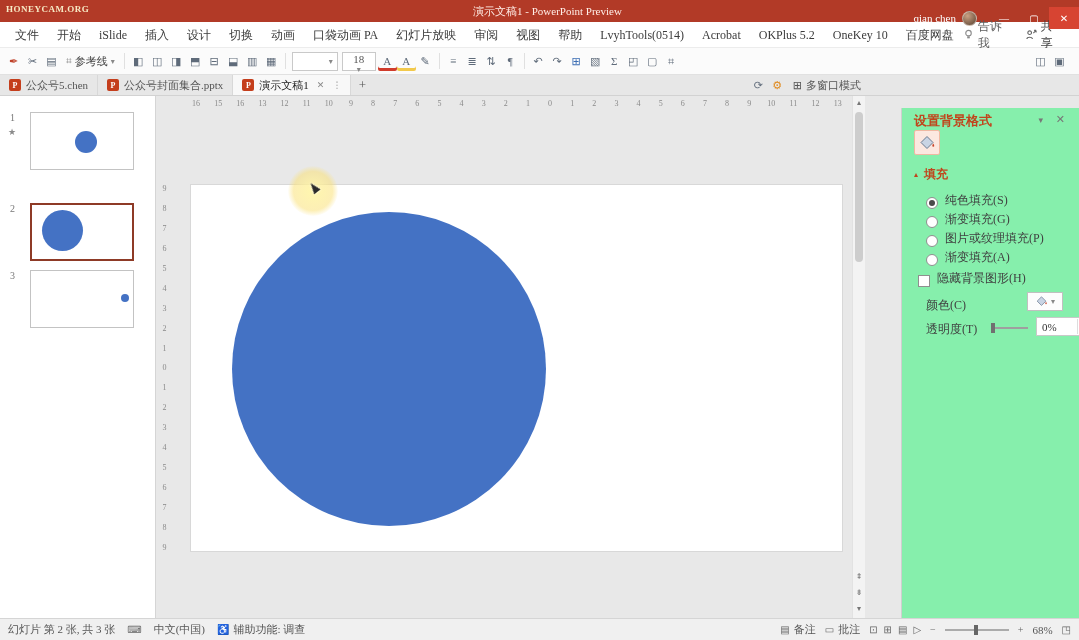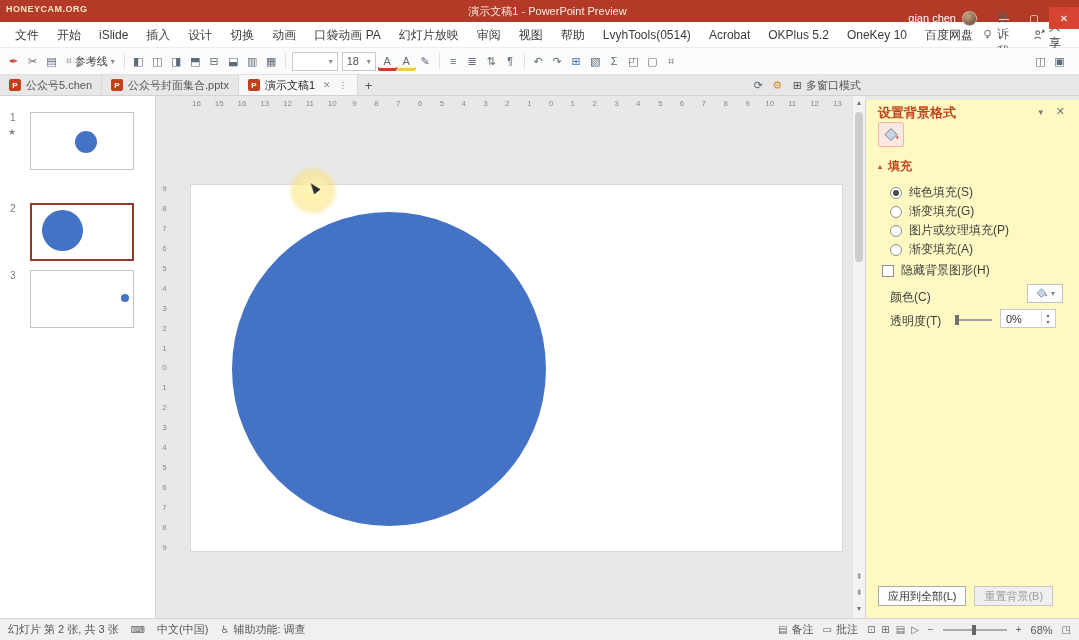--- a/index.html
+++ b/index.html
@@ -1,18 +1,18 @@
 <!DOCTYPE html>
 <html><head>
 <meta charset="utf-8">
 <style>
   * { box-sizing: border-box; margin: 0; padding: 0; }
   html,body { width:1079px; height:640px; }
   body { font-family:"Liberation Sans","DejaVu Sans",sans-serif; font-size:12px; background:#E8E8E8; overflow:hidden; }
-  .app { position:relative; width:1079px; height:640px; }
+  .app { position:relative; width:1079px; height:640px;font-family:Liberation Serif, serif; }
 
   
   .titlebar { position:absolute; top:0; left:0; right:0; height:22px; background:#B23A27; }
   .watermark { position:absolute; left:6px; top:4px; font-size:9px; font-weight:bold; color:#F7E9C4; letter-spacing:.5px; }
   .tb-title { position:absolute; left:0; right:0; text-align:center; line-height:22px; font-size:11px; color:#FFEDE6;padding-left:16px; }
   .tb-right { position:absolute; right:0; top:0; height:36px; display:flex; align-items:center; z-index:2; }
   .tb-user { color:#fff; font-size:11px; margin-right:6px; }
   .avatar { width:15px; height:15px; border-radius:50%; background:radial-gradient(circle at 35% 30%,#caa184,#57412f); border:1px solid rgba(255,255,255,.45); margin-right:12px; }
   .winbtn { width:30px; height:22px; display:flex; align-items:center; justify-content:center; color:#fff; font-size:10px; }
   .winbtn.close { background:#D74432; }
@@ -29,21 +29,21 @@
   .toolbar { position:absolute; top:48px; left:0; right:0; height:27px; background:#FBFBFB; border-bottom:1px solid #E1E1E1; display:flex; align-items:center; padding:0 4px; }
   .tb-icons { display:flex; align-items:center; }
   .ticon { width:19px; height:19px; line-height:19px; text-align:center; font-size:11px; color:#5F6B7A; border-radius:2px; }
   .c-red { color:#C0432B; } .c-orange { color:#E08A1E; } .c-blue { color:#3C6EB4; }
   .u-red { box-shadow:inset 0 -3px 0 #D03B2B; } .u-yellow { box-shadow:inset 0 -3px 0 #F2C94C; }
   .tsep { width:1px; height:16px; background:#E0E0E0; margin:0 4px; }
   .tgroup { display:flex; align-items:center; gap:3px; padding:0 5px; color:#444; font-size:11px; }
   .tgroup .gi { color:#777; font-size:10px; }
   .caret { font-size:8px; color:#888; }
   .tdrop { height:19px; min-width:46px; border:1px solid #C9C9C9; background:#FFF; display:flex; align-items:center; justify-content:space-between; padding:0 4px; font-size:11px; color:#555; margin:0 2px; }
-  .tdrop.narrow { min-width:34px; }
+  .tdrop.narrow { min-width:34px;flex-direction:column; }
   .tb-right-icons { margin-left:auto; display:flex; padding-right:6px; }
 
   
   .doctabs { position:absolute; top:75px; left:0; right:0; height:21px; background:#E7E7E7; border-bottom:1px solid #D2D2D2; display:flex; align-items:stretch; font-size:11px; color:#555; }
   .dtab { display:flex; align-items:center; gap:5px; padding:0 9px; border-right:1px solid #D8D8D8; }
   .dtab.active { background:#F8F8F8; color:#222; }
   .ppticon { width:12px; height:12px; border-radius:2px; background:#C43E1C; color:#FFF; font-size:8px; font-weight:bold; display:flex; align-items:center; justify-content:center; }
   .dtab .x { font-size:9px; color:#888; margin-left:3px; }
   .addtab { width:22px; display:flex; align-items:center; justify-content:center; color:#555; font-size:13px; }
   .dt-right { position:absolute; right:218px; top:0; height:21px; display:flex; align-items:center; gap:6px; }
@@ -67,29 +67,29 @@
   .canvas { position:absolute; left:34px; top:88px; width:653px; height:368px; background:#FFF; border:1px solid #D8D8D8; }
   .big-circle { position:absolute; left:41px; top:27px; width:314px; height:314px; border-radius:50%; background:#4472C4; }
   .glow { position:absolute; left:132px; top:70px; width:50px; height:50px; border-radius:50%;
           background:radial-gradient(circle, rgba(255,246,170,.95) 0%, rgba(250,225,120,.55) 55%, rgba(250,225,120,0) 72%); }
   .cursor { position:absolute; left:22px; top:16px; width:0; height:0; border-left:4px solid transparent; border-right:4px solid transparent; border-bottom:11px solid #2b2b2b; transform:rotate(-38deg); filter:drop-shadow(0 0 1px #fff); }
   .vscroll { position:absolute; right:0; top:0; bottom:0; width:13px; background:#F3F3F3; border-left:1px solid #E2E2E2; }
   .vs-btn { position:absolute; left:0; width:100%; height:14px; text-align:center; font-size:8px; color:#777; line-height:14px; }
   .vs-thumb { position:absolute; left:2px; right:2px; top:16px; height:150px; background:#CDCDCD; border-radius:4px; }
 
   
-  .format-pane { position:absolute; right:0; top:4px; bottom:0; width:214px; background:#fef9c3; border-left:1px solid #CFCFCF; font-size:12px; }
+  .format-pane { position:absolute; right:0; top:12px; bottom:0; width:178px; background:#86efac; border-left:1px solid #CFCFCF; font-size:12px; }
   .fp-title { position:absolute; top:4px; left:12px; font-size:13px; font-weight:bold; color:#C0451D; }
   .fp-caret { position:absolute; top:7px; right:36px; color:#777; font-size:9px; }
   .fp-close { position:absolute; top:5px; right:14px; color:#777; font-size:11px; }
   .fp-bucket { position:absolute; top:22px; left:12px; width:26px; height:25px; background:#FCE8E0; border:1px solid #F0B8A2; border-radius:2px; display:flex; align-items:center; justify-content:center; }
   .fp-sec { position:absolute; top:58px; left:12px; display:flex; gap:6px; align-items:center; }
   .fp-sec .arrow { font-size:8px; color:#C0451D; }
   .fp-sec .lbl { font-size:12px; font-weight:bold; color:#C0451D; }
-  .fp-row { position:absolute; left:24px; display:flex; align-items:center; gap:7px; font-size:12px; color:#3F3F3F; }
+  .fp-row { position:absolute; left:24px; display:flex; align-items:flex-end; gap:7px; font-size:12px; color:#3F3F3F; }
   .radio { width:12px; height:12px; border:1px solid #8F8F8F; border-radius:50%; background:#FFF; position:relative; flex:none; }
   .radio.sel::after { content:""; position:absolute; inset:2px; background:#4A4A4A; border-radius:50%; }
   .checkbox { width:12px; height:12px; border:1px solid #8F8F8F; background:#FFF; flex:none; }
   .color-btn { position:absolute; top:184px; right:16px; width:36px; height:19px; border:1px solid #C0C0C0; background:#FDFDFD; display:flex; align-items:center; justify-content:center; gap:3px; }
   .tslider { position:absolute; top:219px; left:90px; width:36px; height:2px; background:#9F9F9F; }
   .tthumb { position:absolute; left:-1px; top:-4px; width:4px; height:10px; background:#707070; }
   .spin { position:absolute; top:209px; left:134px; width:56px; height:19px; border:1px solid #C9C9C9; background:#FFF; font-size:11px; color:#333; display:flex; align-items:center; padding-left:5px; }
   .spin .arrows { position:absolute; right:1px; top:1px; bottom:1px; width:13px; border-left:1px solid #DDD; display:flex; flex-direction:column; align-items:center; justify-content:center; }
   .spin .sp { font-size:6px; line-height:7px; color:#666; }
   .fp-buttons { position:absolute; bottom:12px; left:12px; right:12px; display:flex; gap:8px; }
@@ -398,24 +398,20 @@
         <div class="tthumb"></div>
       </div>
       <div class="spin">
         <span>0%</span>
         <span class="arrows">
           <span class="sp">▴</span>
           <span class="sp">▾</span>
         </span>
       </div>
 
-      <div class="fp-buttons">
-        <div class="fp-btn">应用到全部(L)</div>
-        <div class="fp-btn disabled">重置背景(B)</div>
-      </div>
     </div>
   </div>
 
   <div class="statusbar">
     <span class="sb-group">幻灯片 第 2 张, 共 3 张</span>
     <span class="sb-ico">⌨</span>
     <span class="sb-group">中文(中国)</span>
     <span class="sb-group">
       <span class="sb-ico">♿</span>
       <span>辅助功能: 调查</span>

